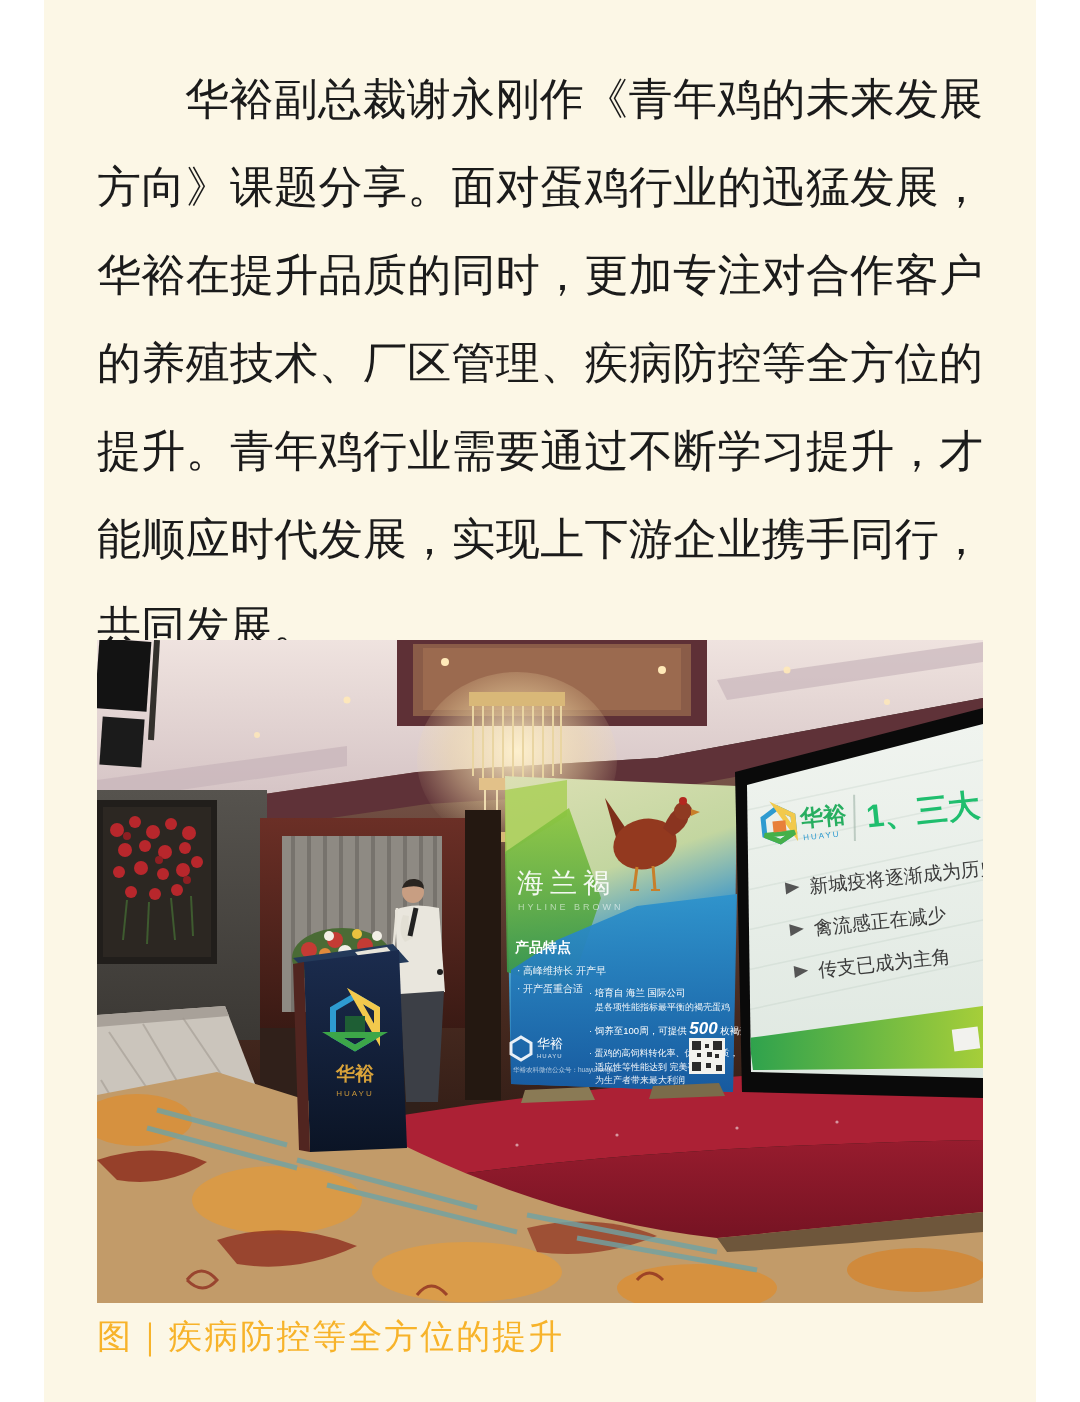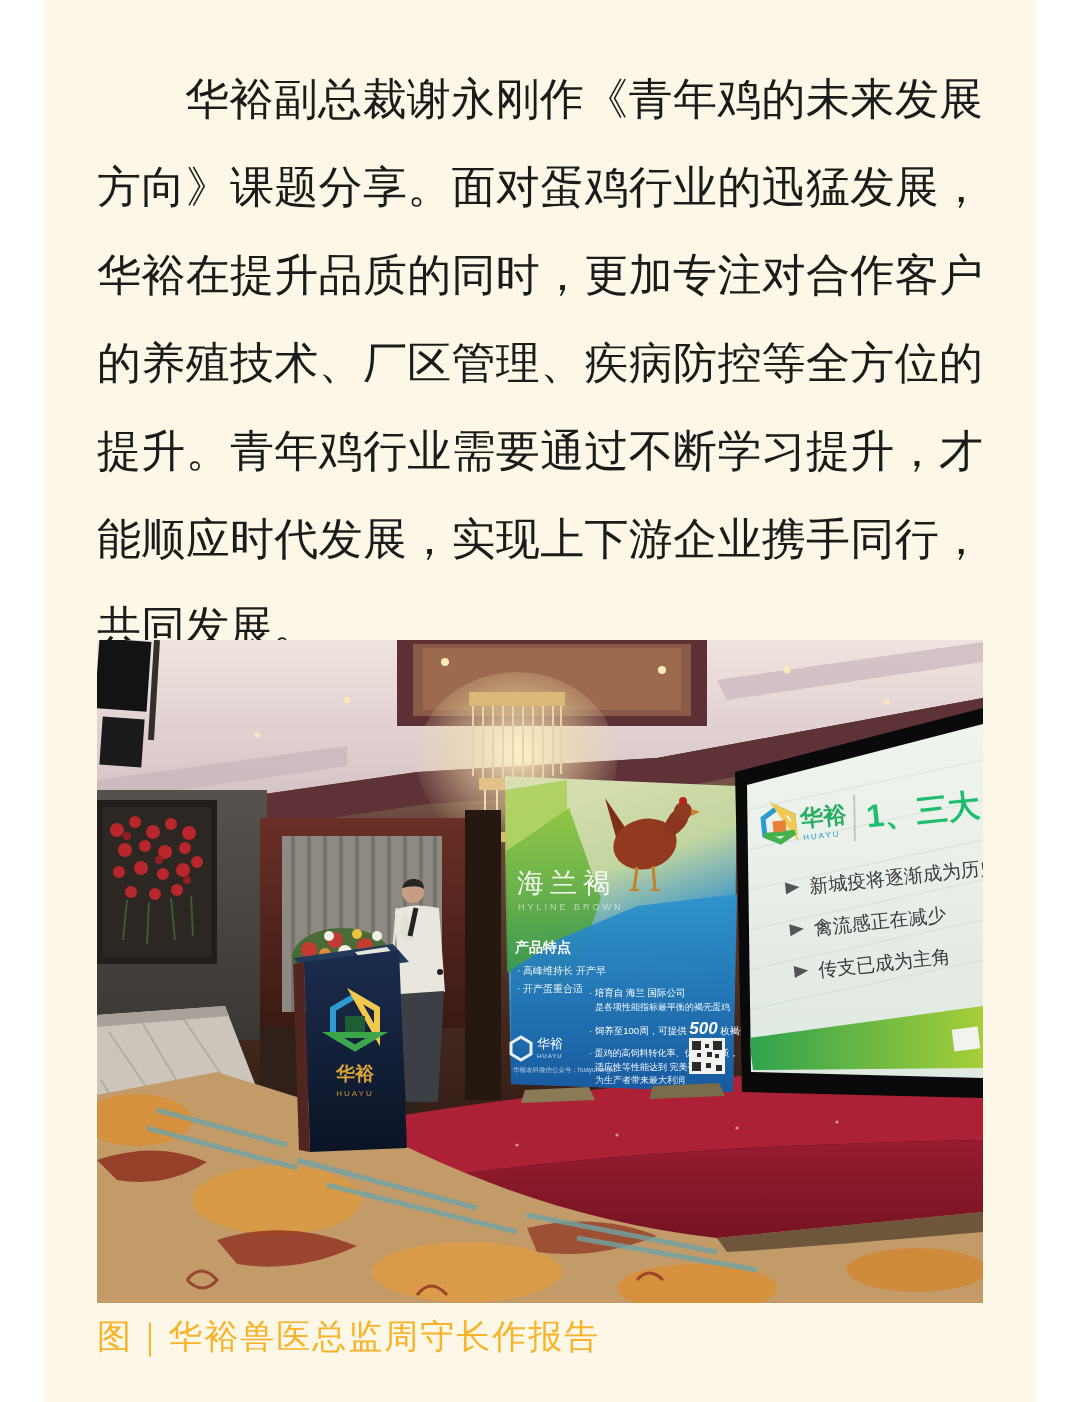--- a/index.html
+++ b/index.html
@@ -396,15 +396,15 @@
                 <text x="702" y="343" font-size="19">传支已成为主角</text>
               </g>
             </g>
             <polygon points="652,398 886,366 886,428 656,430" fill="url(#greenbar)"></polygon>
             <rect x="856" y="388" width="26" height="22" fill="#F2F2EE" transform="rotate(-7 869 399)"></rect>
           </g>
         </g>
       </svg>
     </div>
 
-    <div class="caption">图｜华裕兽医总监周守长作报告</div>
+    <div class="caption">图｜疾病防控等全方位的提升</div>
   </div>
 </div>
 
 </body></html>

